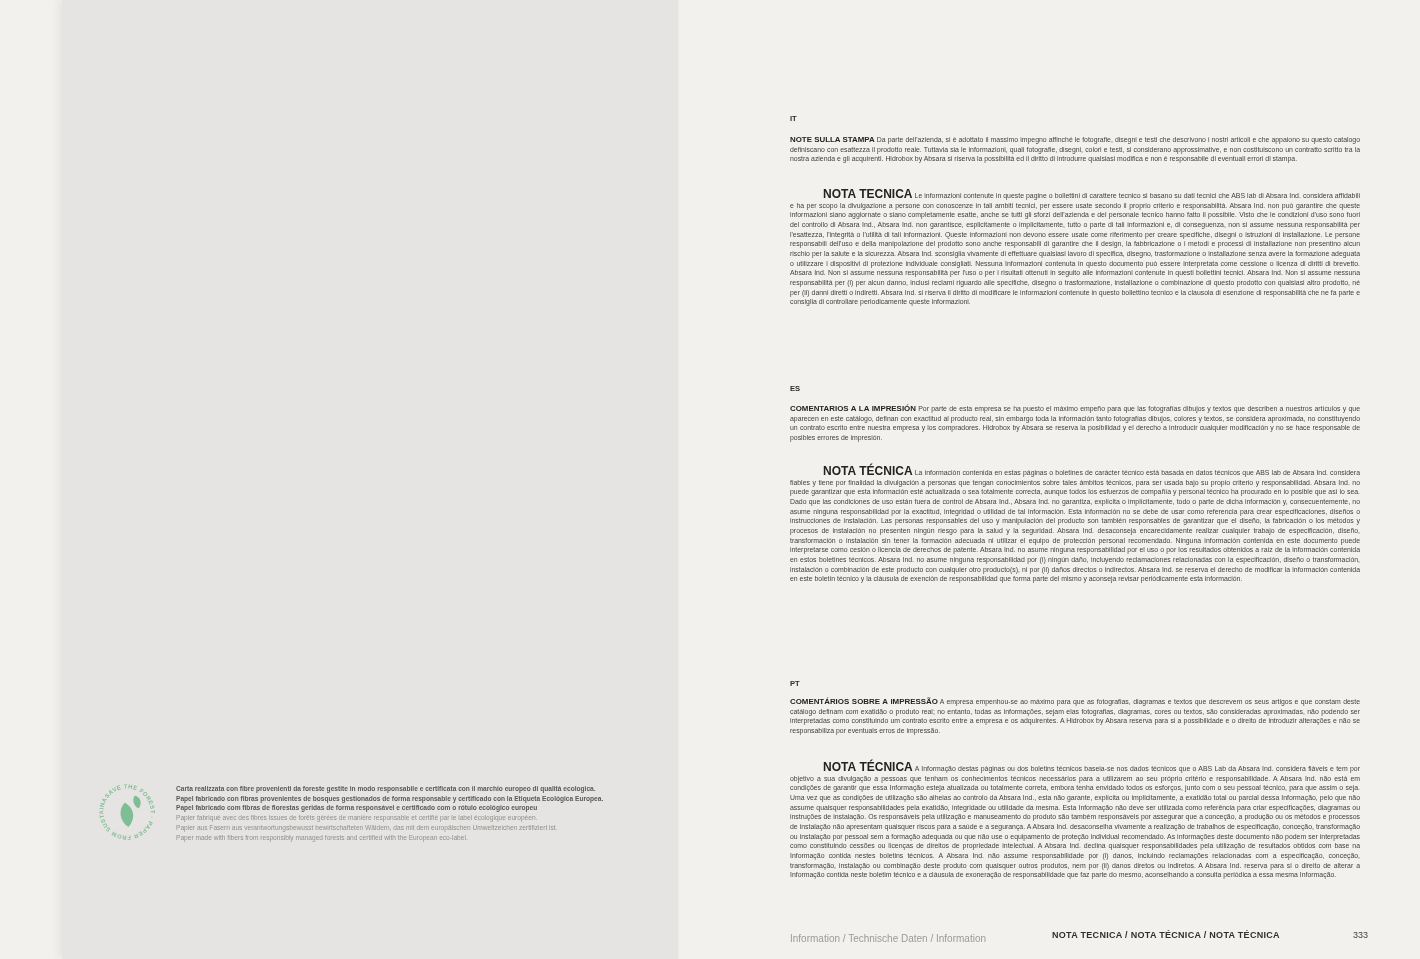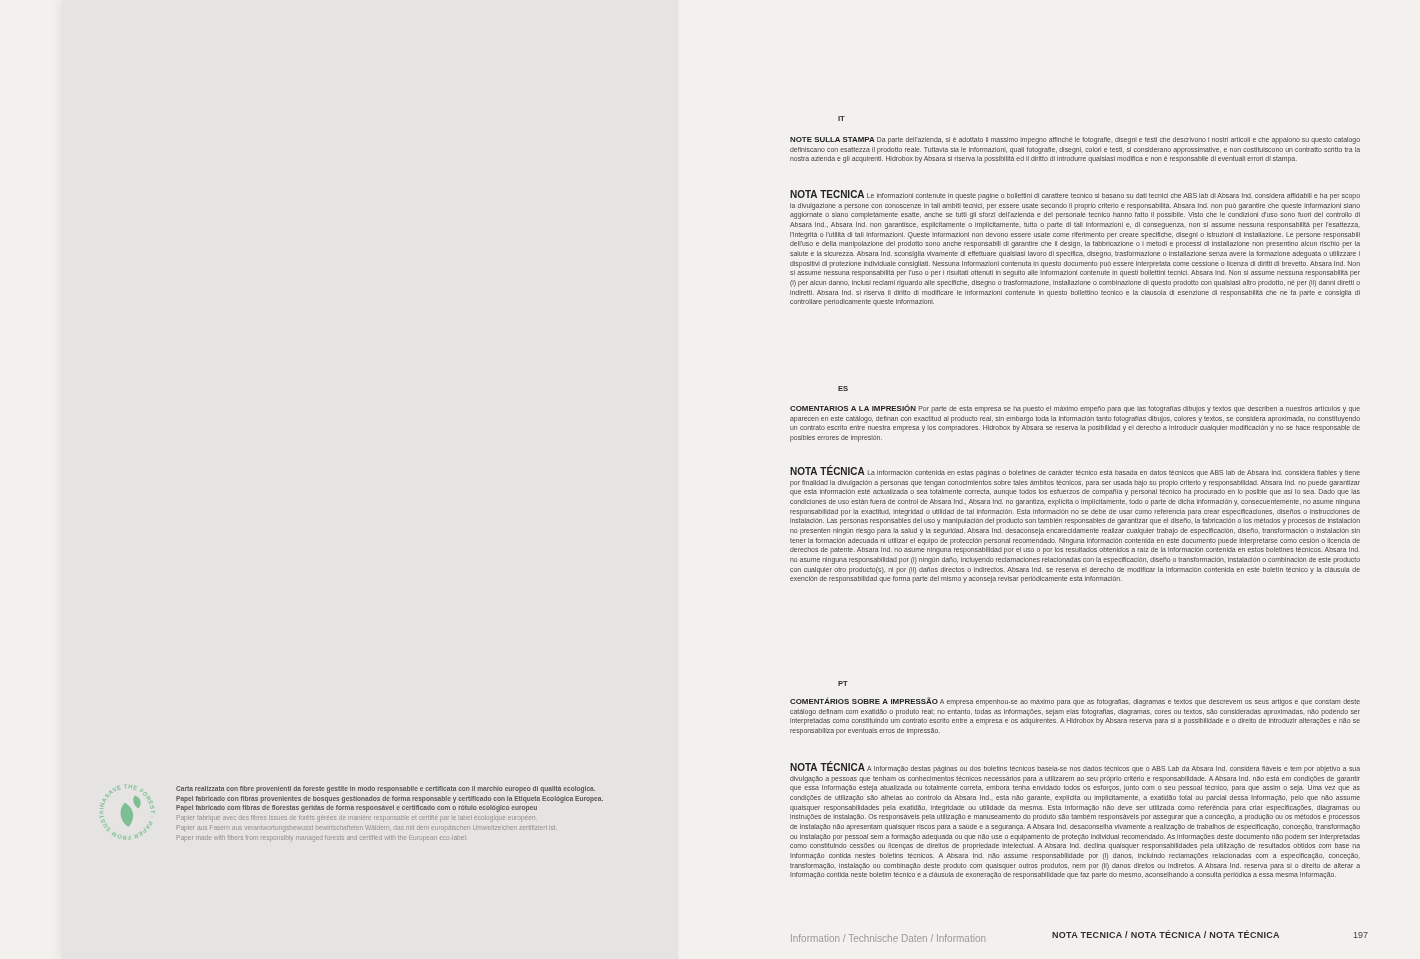--- a/index.html
+++ b/index.html
@@ -34,32 +34,32 @@
   .eco-line { font-size: 6.6px; line-height: 9.7px; white-space: nowrap; }
   .eco-line.bold { font-weight: bold; color: #595855; }
   .eco-line.reg  { color: #8f8e8a; }
   .pagenum-left {
     position: absolute;
     left: 3px; top: 975px;
     font-size: 9px; color: #4c4b49;
   }
 
   
-  .col { position: absolute; left: 790px; width: 570px; margin-left: 48px; }
+  .col { position: absolute; left: 790px; width: 570px; }
   .lang-label { font-weight: bold; font-size: 7.6px; color: #2d2c2a; }
   .para {
     font-size: 6.9px;
     line-height: 9.65px;
     color: #403f3d;
     text-align: justify;
     margin: 0;
   }
   .run-head { font-weight: bold; color: #232321; }
   .intro-head { font-size: 7.9px; }
-  .nota-head  { font-size: 10px; }
+  .nota-head  { font-size: 12px; margin-left: 33px; }
 
   .top-it-label { top: 114px; }
   .top-it-intro { top: 135px; }
   .top-it-nota  { top: 190px; }
   .top-es-label { top: 384px; }
   .top-es-intro { top: 404px; }
   .top-es-nota  { top: 467px; }
   .top-pt-label { top: 679px; }
   .top-pt-intro { top: 697px; }
   .top-pt-nota  { top: 763px; }
@@ -140,15 +140,15 @@
     <span class="run-head intro-head">COMENTÁRIOS SOBRE A IMPRESSÃO</span>
     <span>A empresa empenhou-se ao máximo para que as fotografias, diagramas e textos que descrevem os seus artigos e que constam deste catálogo definam com exatidão o produto real; no entanto, todas as informações, sejam elas fotografias, diagramas, cores ou textos, são consideradas aproximadas, não podendo ser interpretadas como constituindo um contrato escrito entre a empresa e os adquirentes. A Hidrobox by Absara reserva para si a possibilidade e o direito de introduzir alterações e não se responsabiliza por eventuais erros de impressão.</span>
   </p>
   <p class="col para top-pt-nota">
     <span class="run-head nota-head">NOTA TÉCNICA</span>
     <span>A Informação destas páginas ou dos boletins técnicos baseia-se nos dados técnicos que o ABS Lab da Absara Ind. considera fiáveis e tem por objetivo a sua divulgação a pessoas que tenham os conhecimentos técnicos necessários para a utilizarem ao seu próprio critério e responsabilidade. A Absara Ind. não está em condições de garantir que essa Informação esteja atualizada ou totalmente correta, embora tenha envidado todos os esforços, junto com o seu pessoal técnico, para que assim o seja. Uma vez que as condições de utilização são alheias ao controlo da Absara Ind., esta não garante, explícita ou implicitamente, a exatidão total ou parcial dessa Informação, pelo que não assume quaisquer responsabilidades pela exatidão, integridade ou utilidade da mesma. Esta Informação não deve ser utilizada como referência para criar especificações, diagramas ou instruções de instalação. Os responsáveis pela utilização e manuseamento do produto são também responsáveis por assegurar que a conceção, a produção ou os métodos e processos de instalação não apresentam quaisquer riscos para a saúde e a segurança. A Absara Ind. desaconselha vivamente a realização de trabalhos de especificação, conceção, transformação ou instalação por pessoal sem a formação adequada ou que não use o equipamento de proteção individual recomendado. As informações deste documento não podem ser interpretadas como constituindo cessões ou licenças de direitos de propriedade intelectual. A Absara Ind. declina quaisquer responsabilidades pela utilização de resultados obtidos com base na Informação contida nestes boletins técnicos. A Absara Ind. não assume responsabilidade por (i) danos, incluindo reclamações relacionadas com a especificação, conceção, transformação, instalação ou combinação deste produto com quaisquer outros produtos, nem por (ii) danos diretos ou indiretos. A Absara Ind. reserva para si o direito de alterar a Informação contida neste boletim técnico e a cláusula de exoneração de responsabilidade que faz parte do mesmo, aconselhando a consulta periódica a essa mesma Informação.</span>
   </p>
 
   <div class="footer-left">Information / Technische Daten / Information</div>
   <div class="footer-center">NOTA TECNICA / NOTA TÉCNICA / NOTA TÉCNICA</div>
-  <div class="footer-right">197</div>
+  <div class="footer-right">333</div>
 
 </div>
 
 </body></html>

